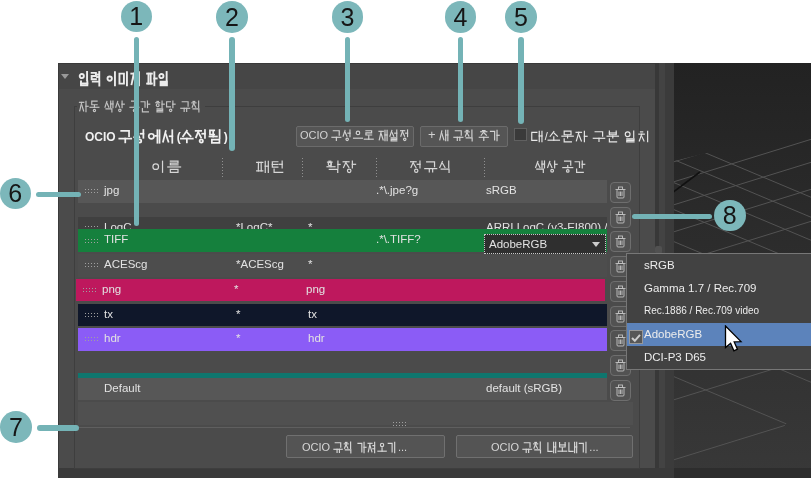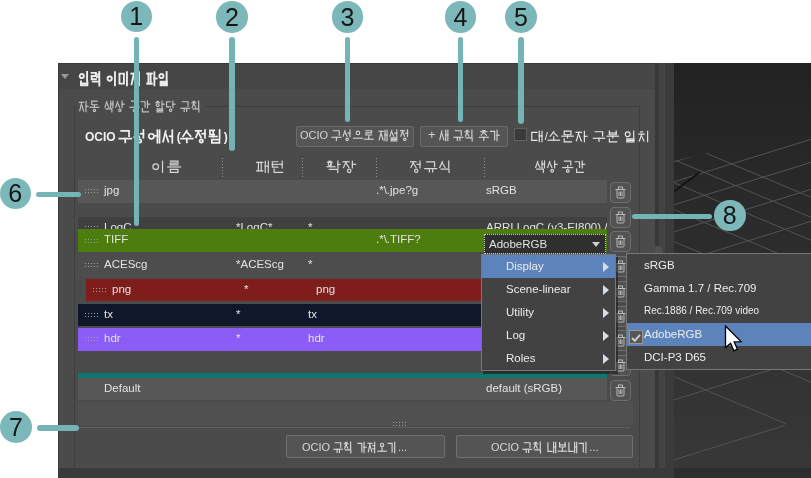--- a/index.html
+++ b/index.html
@@ -481,21 +481,21 @@
         <g stroke="#c2c2c2" stroke-width="0.9" fill="none">
           <rect x="6" y="6.5" width="7" height="8.5" rx="1"></rect>
           <line x1="4.5" y1="6.5" x2="14.5" y2="6.5"></line>
           <rect x="7.5" y="4" width="4" height="2.5"></rect>
           <line x1="8" y1="8.5" x2="8" y2="13"></line>
           <line x1="9.5" y1="8.5" x2="9.5" y2="13"></line>
           <line x1="11" y1="8.5" x2="11" y2="13"></line>
         </g>
       </svg>
     </div>
-    <div class="abs" style="left:78px;top:229.4px;width:529px;height:22.6px;background:#4d7c0f;overflow:hidden">
+    <div class="abs" style="left:78px;top:229.4px;width:529px;height:22.6px;background:#15803d;overflow:hidden">
       <div class="dots" style="left:6px;top:8.3px"></div>
       <div class="txt" style="left:26px;top:4.1px">TIFF</div>
       <div class="txt" style="left:298px;top:4.1px">.*\.TIFF?</div>
     </div>
     <div class="trash" style="top:231.4px">
       <svg width="19" height="19" style="position:absolute;left:0;top:0">
         <g stroke="#c2c2c2" stroke-width="0.9" fill="none">
           <rect x="6" y="6.5" width="7" height="8.5" rx="1"></rect>
           <line x1="4.5" y1="6.5" x2="14.5" y2="6.5"></line>
           <rect x="7.5" y="4" width="4" height="2.5"></rect>
@@ -516,21 +516,21 @@
         <g stroke="#c2c2c2" stroke-width="0.9" fill="none">
           <rect x="6" y="6.5" width="7" height="8.5" rx="1"></rect>
           <line x1="4.5" y1="6.5" x2="14.5" y2="6.5"></line>
           <rect x="7.5" y="4" width="4" height="2.5"></rect>
           <line x1="8" y1="8.5" x2="8" y2="13"></line>
           <line x1="9.5" y1="8.5" x2="9.5" y2="13"></line>
           <line x1="11" y1="8.5" x2="11" y2="13"></line>
         </g>
       </svg>
     </div>
-    <div class="abs" style="left:86px;top:278.8px;width:529px;height:22.6px;background:#7f1d1d;overflow:hidden">
+    <div class="abs" style="left:76px;top:278.8px;width:529px;height:22.6px;background:#be185d;overflow:hidden">
       <div class="dots" style="left:6px;top:8.3px"></div>
       <div class="txt" style="left:26px;top:4.1px">png</div>
       <div class="txt" style="left:158px;top:4.1px">*</div>
       <div class="txt" style="left:230px;top:4.1px">png</div>
     </div>
     <div class="trash" style="top:280.8px">
       <svg width="19" height="19" style="position:absolute;left:0;top:0">
         <g stroke="#c2c2c2" stroke-width="0.9" fill="none">
           <rect x="6" y="6.5" width="7" height="8.5" rx="1"></rect>
           <line x1="4.5" y1="6.5" x2="14.5" y2="6.5"></line>
@@ -692,33 +692,20 @@
         <polyline points="6.28,0.22 6.28,10.78" fill="none" stroke="#d6d6d6" stroke-width="1.16" stroke-linecap="square" stroke-linejoin="miter"></polyline>
         <polyline points="8.33,0.22 8.33,10.78" fill="none" stroke="#d6d6d6" stroke-width="1.16" stroke-linecap="square" stroke-linejoin="miter"></polyline>
         <polyline points="6.28,4.97 8.33,4.97" fill="none" stroke="#d6d6d6" stroke-width="1.16" stroke-linecap="square" stroke-linejoin="miter"></polyline>
       </g>
       <g transform="translate(87.83,2)">
         <polyline points="0.45,1.33 4.48,1.33 4.48,9.90" fill="none" stroke="#d6d6d6" stroke-width="1.16" stroke-linecap="square" stroke-linejoin="miter"></polyline>
         <polyline points="7.13,0.22 7.13,10.78" fill="none" stroke="#d6d6d6" stroke-width="1.16" stroke-linecap="square" stroke-linejoin="miter"></polyline>
       </g>
       <text x="98.33" y="11.02" font-family="Liberation Sans, sans-serif" font-size="11.0px" font-weight="normal" fill="#d6d6d6">...</text>
     </svg>
-    <div class="abs" style="left:481px;top:254px;width:135px;height:117px;background:#424242;border:1px solid #777;box-shadow:2px 3px 0 rgba(20,20,20,0.55)">
-      <div class="abs" style="left:0;top:0.0px;width:133px;height:23px;background:#5c83bb"></div>
-      <div class="mi" style="top:5.2px">Display</div>
-      <div class="abs" style="left:121px;top:6.5px;width:0;height:0;border-top:5px solid transparent;border-bottom:5px solid transparent;border-left:6px solid #d7dde6"></div>
-      <div class="mi" style="top:28.2px">Scene-linear</div>
-      <div class="abs" style="left:121px;top:29.5px;width:0;height:0;border-top:5px solid transparent;border-bottom:5px solid transparent;border-left:6px solid #d7dde6"></div>
-      <div class="mi" style="top:51.2px">Utility</div>
-      <div class="abs" style="left:121px;top:52.5px;width:0;height:0;border-top:5px solid transparent;border-bottom:5px solid transparent;border-left:6px solid #d7dde6"></div>
-      <div class="mi" style="top:74.2px">Log</div>
-      <div class="abs" style="left:121px;top:75.5px;width:0;height:0;border-top:5px solid transparent;border-bottom:5px solid transparent;border-left:6px solid #d7dde6"></div>
-      <div class="mi" style="top:97.2px">Roles</div>
-      <div class="abs" style="left:121px;top:98.5px;width:0;height:0;border-top:5px solid transparent;border-bottom:5px solid transparent;border-left:6px solid #d7dde6"></div>
-    </div>
     <div class="abs" style="left:626px;top:253px;width:185px;height:117px;background:#424242;border:1px solid #777;border-right:none">
       <div class="abs" style="left:17px;top:5.2px;font-size:11.5px;color:#ececec;white-space:nowrap">sRGB</div>
       <div class="abs" style="left:17px;top:28.2px;font-size:11.5px;color:#ececec;white-space:nowrap">Gamma 1.7 / Rec.709</div>
       <div class="abs" style="left:17px;top:51.2px;font-size:10px;color:#ececec;white-space:nowrap">Rec.1886 / Rec.709 video</div>
       <div class="abs" style="left:0;top:69.0px;width:184px;height:23px;background:#5c83bb"></div>
       <div class="abs" style="left:17px;top:74.2px;font-size:11.5px;color:#ececec;white-space:nowrap">AdobeRGB</div>
       <div class="abs" style="left:17px;top:97.2px;font-size:11.5px;color:#ececec;white-space:nowrap">DCI-P3 D65</div>
       <div class="abs" style="left:1.5px;top:76px;width:14px;height:14px;background:#575757;border:1px solid #989898">
         <svg width="12" height="12" style="position:absolute;left:0.5px;top:0.5px">
           <path d="M2 6 L4.8 8.8 L10 2.8" stroke="#cccccc" stroke-width="2" fill="none"></path>

